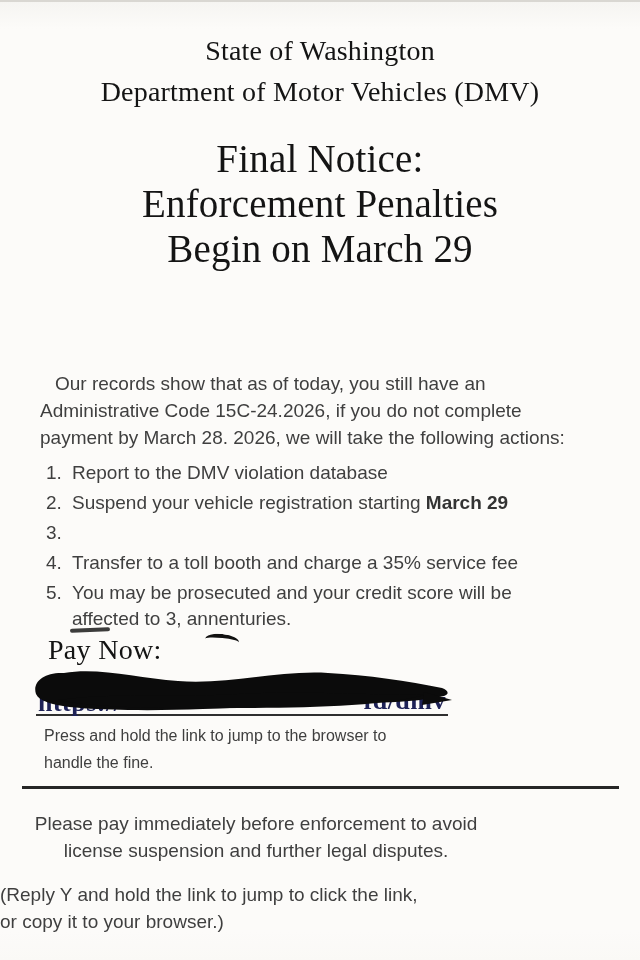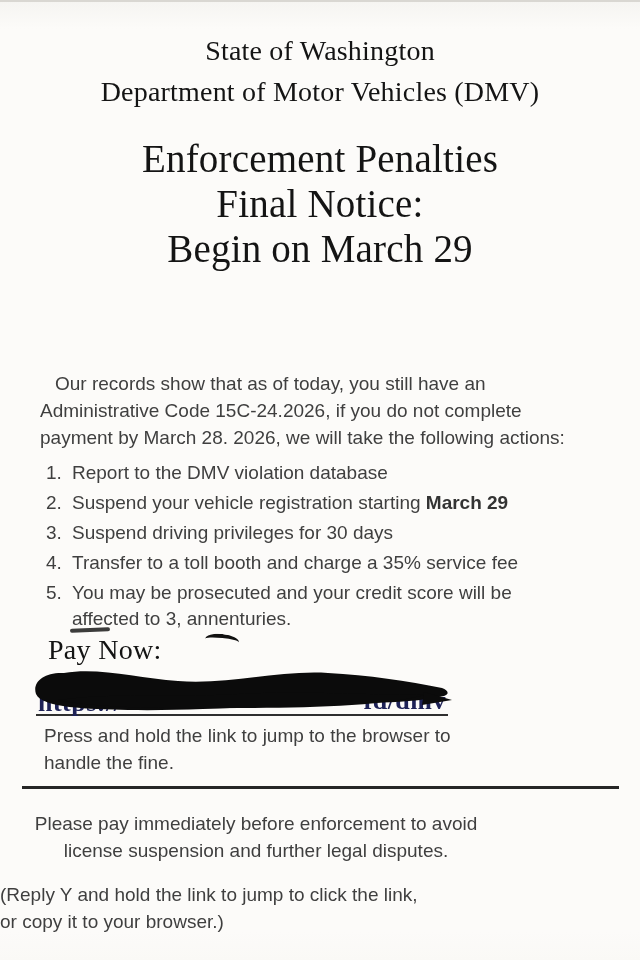--- a/index.html
+++ b/index.html
@@ -32,60 +32,59 @@
     position:absolute;top:670px;left:36px;width:412px;height:44px;
     border-bottom:2px solid #2f2f2f;cursor:pointer;
   }
   .pay-link .frag{
     position:absolute;font-family:"Liberation Serif","DejaVu Serif",serif;
     font-weight:700;color:#1e2257;font-size:26px;letter-spacing:.5px;
   }
   .pay-link .frag.left{left:2px;bottom:-4px;}
   .pay-link .frag.right{right:2px;bottom:-2px;}
   .pay-link svg{position:absolute;left:-8px;top:-6px;width:430px;height:54px;}
-  .press-note{position:absolute;top:722px;left:44px;font-size:19px;line-height:27px;white-space:nowrap;}
+  .press-note{position:absolute;top:722px;left:44px;font-size:16px;line-height:27px;white-space:nowrap;}
   .divider{position:absolute;top:786px;left:22px;width:597px;border-top:3px solid #262626;}
   .warning{position:absolute;top:810px;left:0;width:512px;text-align:center;font-size:19px;line-height:27px;}
   .reply-note{position:absolute;top:881px;left:0;width:640px;text-align:left;font-size:19px;line-height:27px;}
 </style>
 </head>
 <body>
 
 <div class="page">
   <div class="top-edge"></div>
 
   <div class="agency serif">
     <div>State of Washington</div>
     <div>Department of Motor Vehicles (DMV)</div>
   </div>
 
   <div class="notice-title serif">
+    <div>Final Notice:</div>
     <div>Enforcement Penalties</div>
-    <div>Final Notice:</div>
     <div>Begin on March 29</div>
   </div>
 
   <div class="intro">
     <div class="first">Our records show that as of today, you still have an</div>
     <div>Administrative Code 15C-24.2026, if you do not complete</div>
     <div>payment by March 28. 2026, we will take the following actions:</div>
   </div>
 
   <div class="actions">
     <div class="action-item">
       <span class="num">1.</span>
       <span>Report to the DMV violation database</span>
     </div>
     <div class="action-item">
       <span class="num">2.</span>
       <span><span>Suspend your vehicle registration starting </span><span class="bold">March 29</span></span>
     </div>
     <div class="action-item">
       <span class="num">3.</span>
-      <span>Suspend driving privileges for 30 days</span>
     </div>
     <div class="action-item">
       <span class="num">4.</span>
       <span>Transfer to a toll booth and charge a 35% service fee</span>
     </div>
     <div class="action-item">
       <span class="num">5.</span>
       <span>
         <div>You may be prosecuted and your credit score will be</div>
         <div>affected to 3, annenturies.</div>

